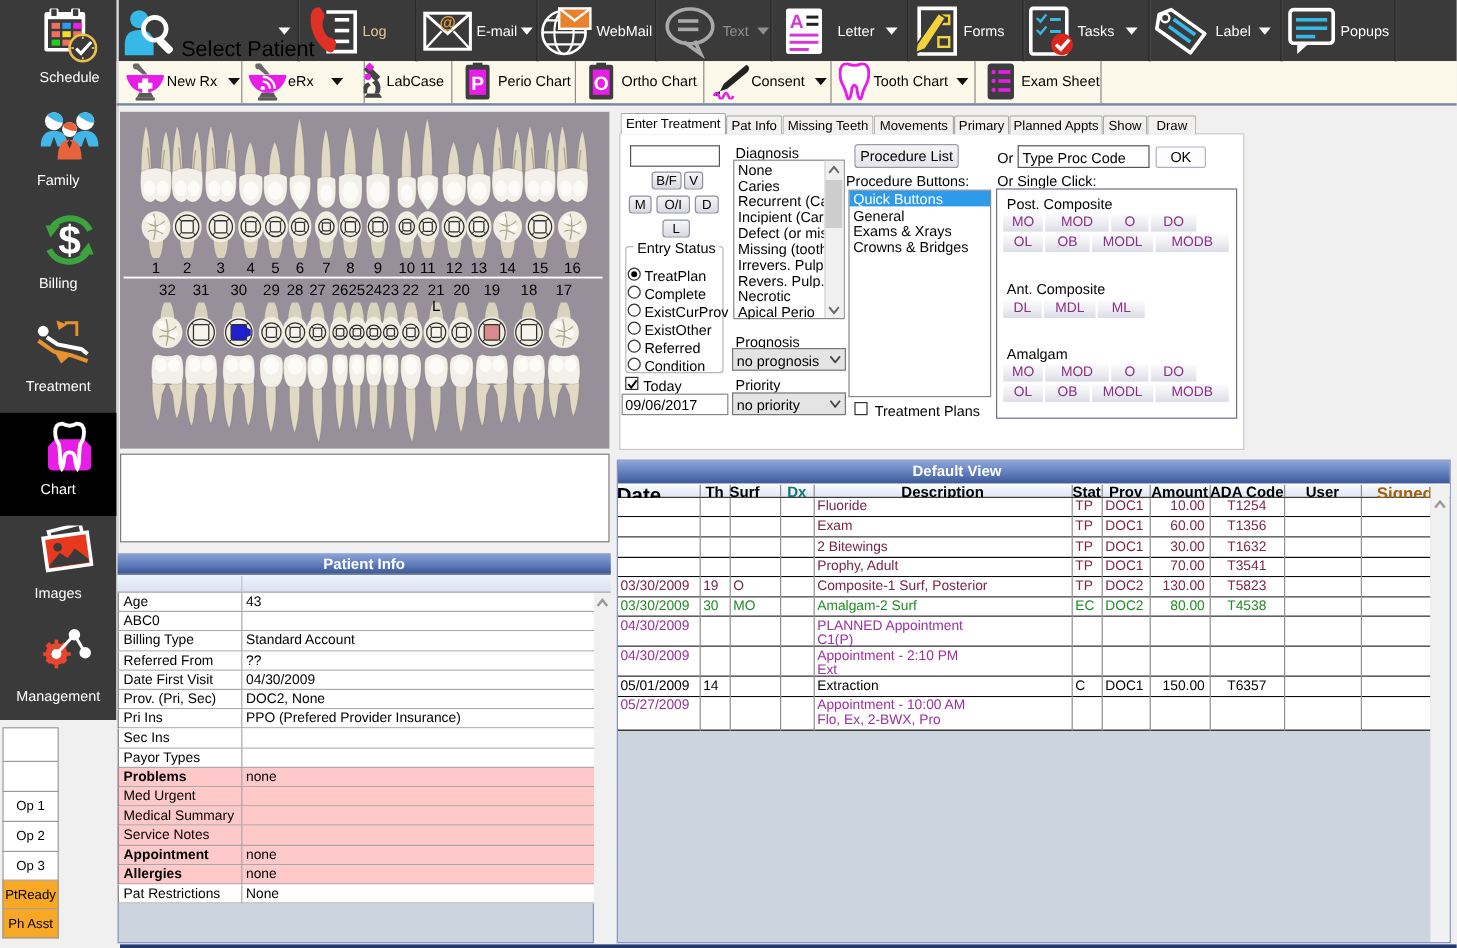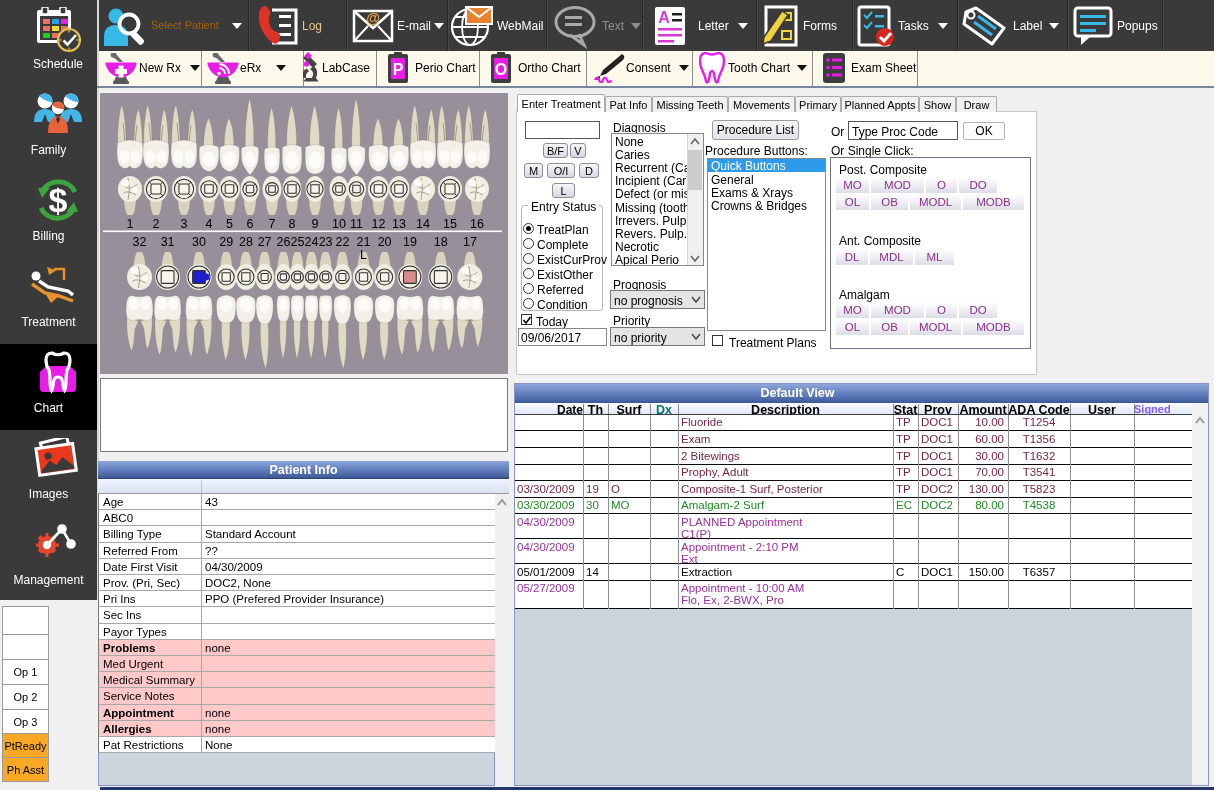--- a/index.html
+++ b/index.html
@@ -29,21 +29,21 @@
 <div class="sep1" style="left:852px"></div>
 <div class="sep1" style="left:957px"></div>
 <div class="sep1" style="left:1067px"></div>
 <div class="sep1" style="left:1162px"></div>
 <svg class="ab" style="left:103px;top:6px" width="44" height="42" viewBox="0 0 44 42">
 <circle cx="13" cy="10" r="7.5" fill="#35b9e6"></circle>
 <path d="M1 40 L1 31 Q1 19 13 19 Q25 19 25 31 L25 40 Z" fill="#35b9e6"></path>
 <circle cx="26" cy="18" r="9.5" fill="none" stroke="#fff" stroke-width="3.8"></circle>
 <rect x="31" y="25" width="6.5" height="15" rx="2.5" transform="rotate(-45 34 32)" fill="#fff"></rect>
 </svg>
-<div class="tx" style="left:151px;top:20px;font-size:11px;color:#a16207">Select Patient</div>
+<div class="tx" style="left:151px;top:32px;font-size:18px;color:#000000">Select Patient</div>
 <div class="arrw" style="left:232px;top:23px"></div>
 <svg class="ab" style="left:256px;top:5px" width="44" height="42" viewBox="0 0 44 42">
 <path d="M16 5 L40 5 L40 38 L16 38" fill="none" stroke="#fff" stroke-width="3"></path>
 <rect x="23" y="10" width="12" height="3" fill="#fff"></rect>
     <rect x="23" y="19" width="12" height="3" fill="#fff"></rect>
     <rect x="23" y="28" width="12" height="3" fill="#fff"></rect>
 <path d="M10 1 Q4 1 3 8 Q2 18 7 27 Q11 34 17 38 Q21 40 23 36 L24 32 Q25 29 21 27 L18 26 Q16 25 14 21 Q12 17 13 13 L14 10 Q15 7 13 5 Q12 2 10 1 Z" fill="#e03127"></path>
 </svg>
 <div class="tx" style="left:302px;top:20px;font-size:12px;color:#e8c88f">Log</div>
 <svg class="ab" style="left:352px;top:8px" width="42" height="36" viewBox="0 0 42 36">
@@ -877,41 +877,41 @@
 <div class="qbtn" style="left:926px;top:303px;width:31px;height:15px;line-height:15px">O</div>
 <div class="qbtn" style="left:959px;top:303px;width:38px;height:15px;line-height:15px">DO</div>
 <div class="qbtn" style="left:836px;top:320px;width:33px;height:15px;line-height:15px">OL</div>
 <div class="qbtn" style="left:871px;top:320px;width:37px;height:15px;line-height:15px">OB</div>
 <div class="qbtn" style="left:910px;top:320px;width:51px;height:15px;line-height:15px">MODL</div>
 <div class="qbtn" style="left:963px;top:320px;width:61px;height:15px;line-height:15px">MODB</div>
 <div class="ab" style="left:514px;top:383px;width:695px;height:403px;border:1px solid #8a93c8;background:#ccd5de"></div>
 <div class="ab" style="left:515px;top:384px;width:693px;height:19px;background:linear-gradient(#8da5d8,#5f7cbb 55%,#3d5897)"></div>
 <div class="tx" style="left:514px;top:387px;width:567px;text-align:center;font-size:12.5px;font-weight:bold;color:#fff">Default View</div>
 <div class="ab" style="left:515px;top:403px;width:693px;height:12px;background:linear-gradient(#fbfdff,#dfe8f6);border-bottom:1px solid #3c3c3c"></div>
-<div class="tx" style="left:514px;top:403.5px;width:69px;text-align:right;font-size:12px;font-weight:bold;color:#000">Date</div>
+<div class="tx" style="left:514px;top:403.5px;width:69px;text-align:left;font-size:17px;font-weight:bold;color:#000">Date</div>
 <div class="ab" style="left:583px;top:404px;width:1px;height:10px;background:#8a8a8a"></div>
 <div class="tx" style="left:583px;top:403.5px;width:25px;text-align:center;font-size:12.5px;font-weight:bold;color:#000">Th</div>
 <div class="ab" style="left:608px;top:404px;width:1px;height:10px;background:#8a8a8a"></div>
-<div class="tx" style="left:608px;top:403.5px;width:42px;text-align:center;font-size:12.5px;font-weight:bold;color:#000">Surf</div>
+<div class="tx" style="left:608px;top:403.5px;width:42px;text-align:left;font-size:12.5px;font-weight:bold;color:#000">Surf</div>
 <div class="ab" style="left:650px;top:404px;width:1px;height:10px;background:#8a8a8a"></div>
 <div class="tx" style="left:650px;top:403.5px;width:28px;text-align:center;font-size:12.5px;font-weight:bold;color:#0f766e">Dx</div>
 <div class="ab" style="left:678px;top:404px;width:1px;height:10px;background:#8a8a8a"></div>
 <div class="tx" style="left:678px;top:403.5px;width:215px;text-align:center;font-size:12.5px;font-weight:bold;color:#000">Description</div>
 <div class="ab" style="left:893px;top:404px;width:1px;height:10px;background:#8a8a8a"></div>
 <div class="tx" style="left:893px;top:403.5px;width:25px;text-align:center;font-size:12.5px;font-weight:bold;color:#000">Stat</div>
 <div class="ab" style="left:918px;top:404px;width:1px;height:10px;background:#8a8a8a"></div>
 <div class="tx" style="left:918px;top:403.5px;width:40px;text-align:center;font-size:12.5px;font-weight:bold;color:#000">Prov</div>
 <div class="ab" style="left:958px;top:404px;width:1px;height:10px;background:#8a8a8a"></div>
 <div class="tx" style="left:958px;top:403.5px;width:50px;text-align:center;font-size:12.5px;font-weight:bold;color:#000">Amount</div>
 <div class="ab" style="left:1008px;top:404px;width:1px;height:10px;background:#8a8a8a"></div>
 <div class="tx" style="left:1008px;top:403.5px;width:62px;text-align:center;font-size:12.5px;font-weight:bold;color:#000">ADA Code</div>
 <div class="ab" style="left:1070px;top:404px;width:1px;height:10px;background:#8a8a8a"></div>
 <div class="tx" style="left:1070px;top:403.5px;width:64px;text-align:center;font-size:12.5px;font-weight:bold;color:#000">User</div>
 <div class="ab" style="left:1134px;top:404px;width:1px;height:10px;background:#8a8a8a"></div>
-<div class="tx" style="left:1134px;top:403.5px;width:60px;text-align:left;font-size:11px;font-weight:bold;color:#8b5cf6">Signed</div>
+<div class="tx" style="left:1134px;top:403.5px;width:60px;text-align:right;font-size:14px;font-weight:bold;color:#a16207">Signed</div>
 <div class="ab" style="left:1194px;top:404px;width:1px;height:10px;background:#8a8a8a"></div>
 <div class="ab" style="left:515px;top:414.8px;width:677px;height:16.6px;background:#fff;border-bottom:1px solid #0a0a0a"></div>
 <div class="ab" style="left:583px;top:414.8px;width:1px;height:16.6px;background:#909090"></div>
 <div class="ab" style="left:608px;top:414.8px;width:1px;height:16.6px;background:#909090"></div>
 <div class="ab" style="left:650px;top:414.8px;width:1px;height:16.6px;background:#909090"></div>
 <div class="ab" style="left:678px;top:414.8px;width:1px;height:16.6px;background:#909090"></div>
 <div class="ab" style="left:893px;top:414.8px;width:1px;height:16.6px;background:#909090"></div>
 <div class="ab" style="left:918px;top:414.8px;width:1px;height:16.6px;background:#909090"></div>
 <div class="ab" style="left:958px;top:414.8px;width:1px;height:16.6px;background:#909090"></div>
 <div class="ab" style="left:1008px;top:414.8px;width:1px;height:16.6px;background:#909090"></div>

